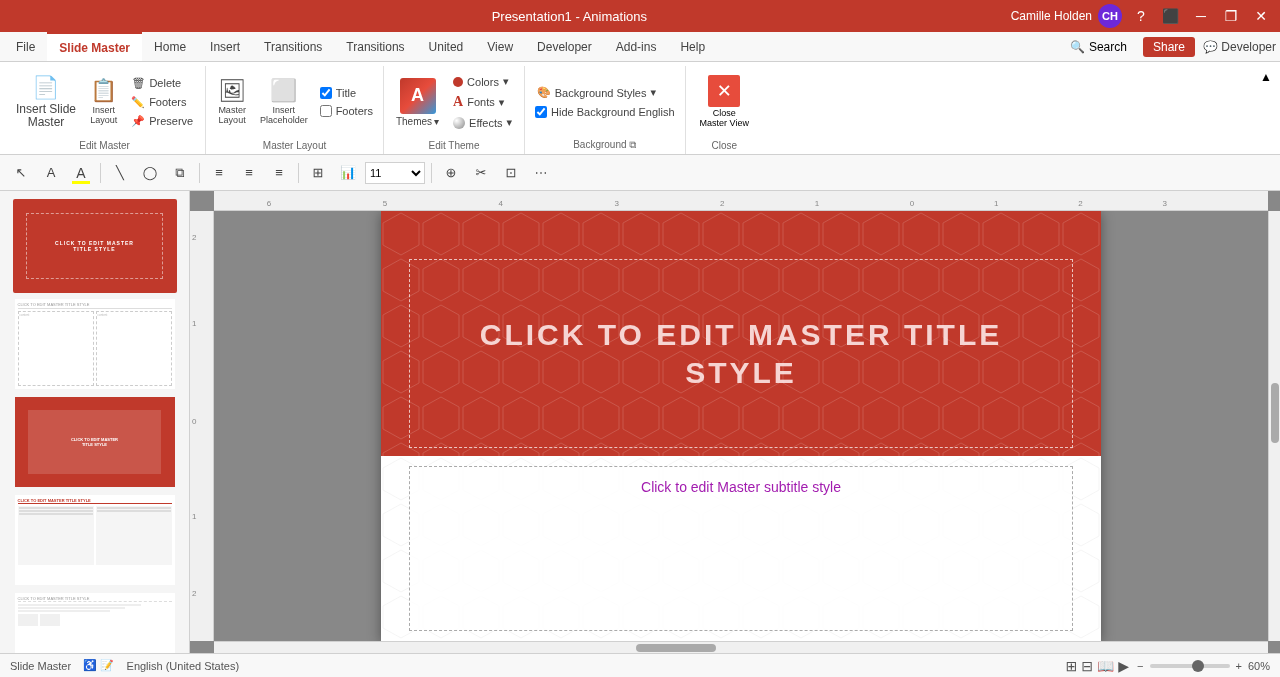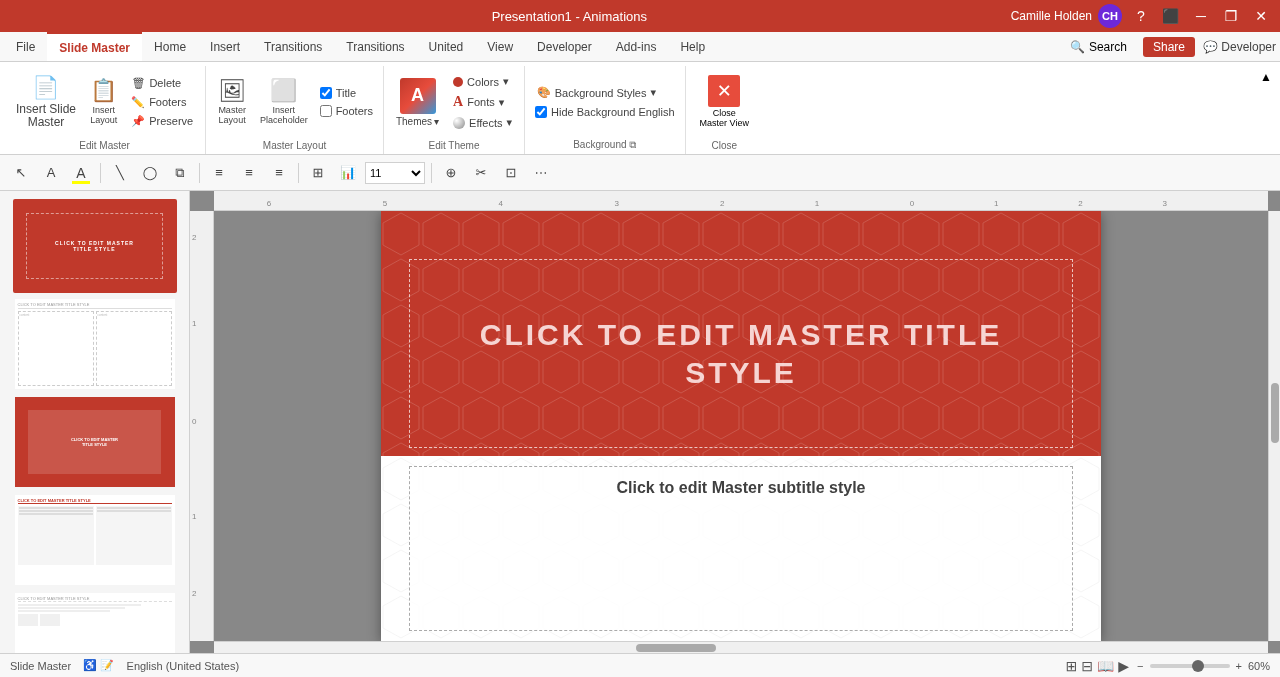--- a/index.html
+++ b/index.html
@@ -424,21 +424,21 @@
           <svg style="position:absolute;inset:0;width:100%;height:100%;opacity:0.08;">
             <defs>
               <pattern id="hexPatternWhite" x="0" y="0" width="40" height="46" patternUnits="userSpaceOnUse">
                 <polygon points="20,2 38,12 38,34 20,44 2,34 2,12" fill="none" stroke="#888" stroke-width="1"></polygon>
               </pattern>
             </defs>
             <rect width="100%" height="100%" fill="url(#hexPatternWhite)"></rect>
           </svg>
 
           <div style="position:absolute;top:10px;left:28px;right:28px;bottom:10px;border:1.5px dashed #aaa;background:rgba(255,255,255,0.8);display:flex;align-items:flex-start;justify-content:center;padding-top:12px;">
-            <span style="color:#404040;font-size:16px;font-weight:bold;">Click to edit Master subtitle style</span>
+            <span style="color:#a21caf;font-size:14px;">Click to edit Master subtitle style</span>
           </div>
         </div>
       </div>
     </div>
   </div>
 </div>
 
 <div class="status-bar">
   <span>Slide Master</span>
   <div style="display:flex;align-items:center;gap:4px;">

